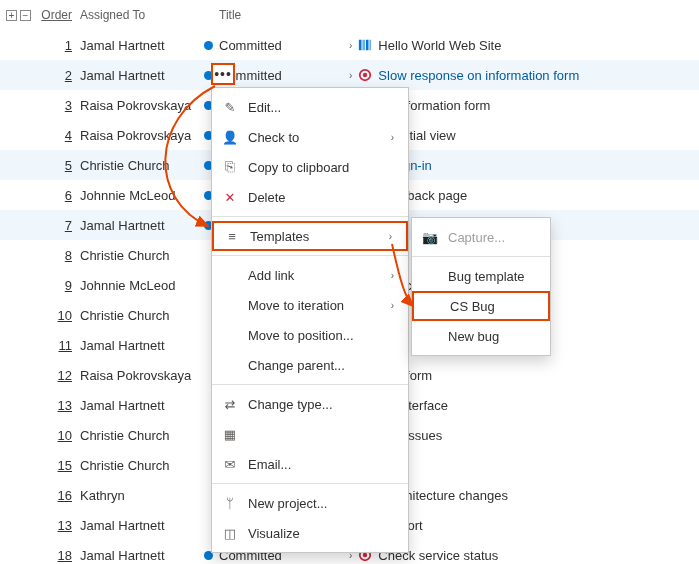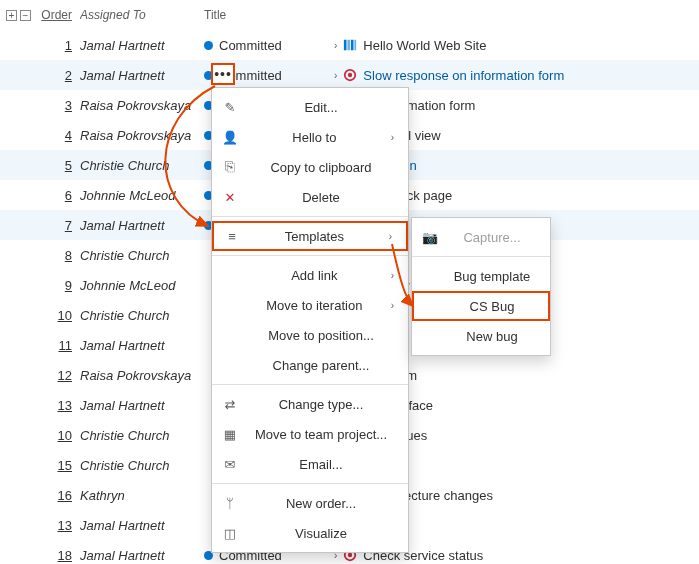--- a/index.html
+++ b/index.html
@@ -18,23 +18,23 @@
   .header-row, .data-row {
     display: flex;
     align-items: center;
     height: 30px;
   }
   .header-row { font-size: 12px; color: #605e5c; }
   .data-row { border-bottom: 0; }
   .data-row.hi { background: #eff6fc; }
   .col-exp { width: 36px; padding-left: 6px; display:flex; gap:3px; }
   .col-order { width: 44px; text-align: right; padding-right: 8px; text-decoration: underline; }
-  .col-assigned { width: 124px; white-space: nowrap; overflow: hidden; text-overflow: ellipsis; font-style: italic; }
+  .col-assigned { width: 124px; white-space: nowrap; overflow: hidden; text-overflow: ellipsis; }
   .col-state { width: 130px; display:flex; align-items:center; gap:6px; }
-  .col-title { flex: 1; display:flex; align-items:center; gap:6px; min-width:0; }
+  .col-title { flex: 1; display:flex; align-items:center; gap:6px; min-width:0;margin-left:15px; }
   .col-title .txt { white-space: nowrap; overflow: hidden; text-overflow: ellipsis; text-align: center; }
   .col-title.link .txt { color: #005a9e; }
   .state-dot { width:9px; height:9px; border-radius:50%; background:#0078d4; flex:0 0 auto; }
   .chev { color:#605e5c; font-size:10px; }
   .wi-icon { width:14px; height:14px; flex:0 0 auto; }
   .sq { display:inline-block; width:11px; height:11px; border:1px solid #8a8886; background:#fff; }
   .sq.plus::after { content:"+"; display:block; font-size:10px; line-height:9px; text-align:center; color:#605e5c;}
   .sq.minus::after { content:"−"; display:block; font-size:10px; line-height:9px; text-align:center; color:#605e5c;}
 
   
@@ -59,21 +59,21 @@
   .menu-item {
     display:flex; align-items:center;
     height:30px;
     padding:0 14px 0 10px;
     gap:10px;
     cursor:pointer;
     white-space:nowrap;
   }
   .menu-item.hi { border:2px solid #e34400; }
   .menu-icon { width:16px; display:flex; justify-content:center; color:#605e5c; font-size:13px;}
-  .menu-label { flex:1;text-align:center; }
+  .menu-label { flex:1; }
   .menu-arrow { color:#605e5c; font-size:10px; }
   .menu-sep { height:1px; background:#e1dfdd; margin:4px 0; }
 
   
   .ann-arrow { position:absolute; pointer-events:none; }
 
 </style>
 </head>
 <body>
 
@@ -317,21 +317,21 @@
   <span>•••</span>
 </div>
 
 <div class="menu" id="menu1" style="left:211px; top:87px; width:198px;">
     <div class="menu-item">
       <span class="menu-icon" style="color:#605e5c">✎</span>
       <span class="menu-label" style="color:inherit">Edit...</span>
     </div>
     <div class="menu-item">
       <span class="menu-icon" style="color:#605e5c">👤</span>
-      <span class="menu-label" style="color:inherit">Hello to</span>
+      <span class="menu-label" style="color:inherit">Check to</span>
       <span class="menu-arrow">›</span>
     </div>
     <div class="menu-item">
       <span class="menu-icon" style="color:#605e5c">⎘</span>
       <span class="menu-label" style="color:inherit">Copy to clipboard</span>
     </div>
     <div class="menu-item">
       <span class="menu-icon" style="color:#cc293d">✕</span>
       <span class="menu-label" style="color:inherit">Delete</span>
     </div>
@@ -360,30 +360,29 @@
       <span class="menu-icon" style="color:#605e5c"></span>
       <span class="menu-label" style="color:inherit">Change parent...</span>
     </div>
     <div class="menu-sep"></div>
     <div class="menu-item">
       <span class="menu-icon" style="color:#605e5c">⇄</span>
       <span class="menu-label" style="color:inherit">Change type...</span>
     </div>
     <div class="menu-item">
       <span class="menu-icon" style="color:#605e5c">▦</span>
-      <span class="menu-label" style="color:inherit">Move to team project...</span>
     </div>
     <div class="menu-item">
       <span class="menu-icon" style="color:#605e5c">✉</span>
       <span class="menu-label" style="color:inherit">Email...</span>
     </div>
     <div class="menu-sep"></div>
     <div class="menu-item">
       <span class="menu-icon" style="color:#605e5c">ᛘ</span>
-      <span class="menu-label" style="color:inherit">New order...</span>
+      <span class="menu-label" style="color:inherit">New project...</span>
     </div>
     <div class="menu-item">
       <span class="menu-icon" style="color:#605e5c">◫</span>
       <span class="menu-label" style="color:inherit">Visualize</span>
     </div>
   </div>
 
 <div class="menu" id="menu2" style="left:411px; top:217px; width:140px;">
     <div class="menu-item">
       <span class="menu-icon" style="color:#a19f9d">📷</span>

